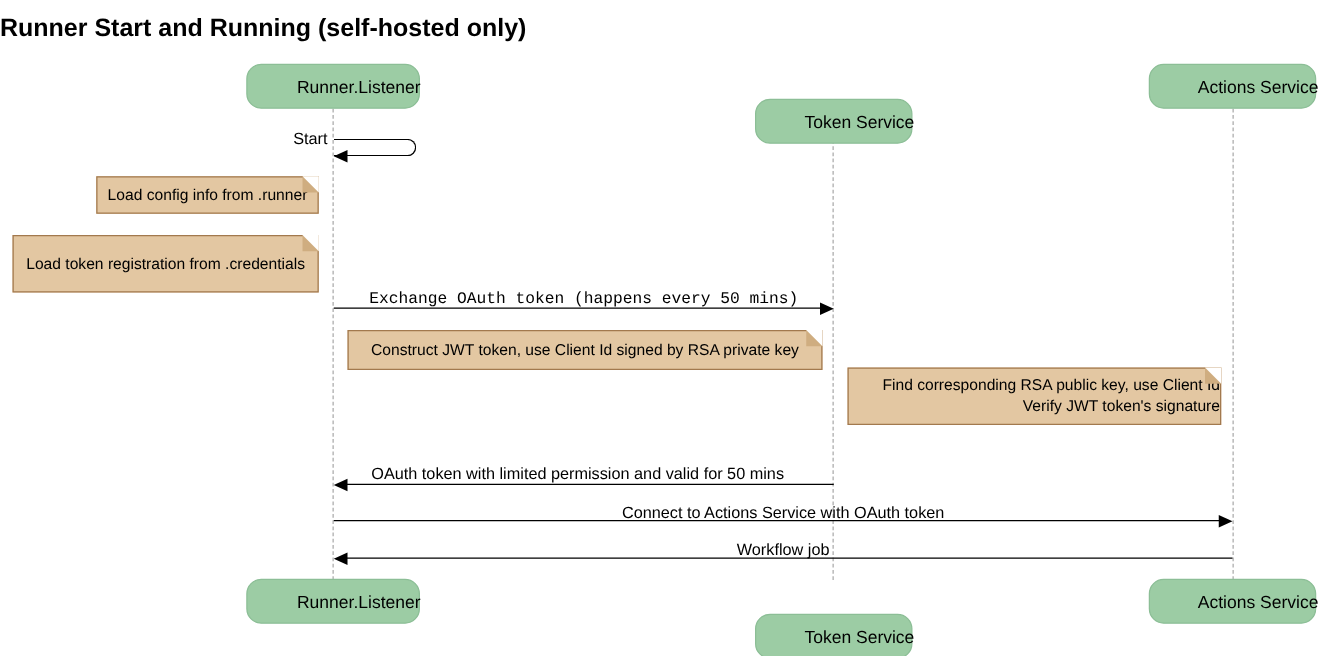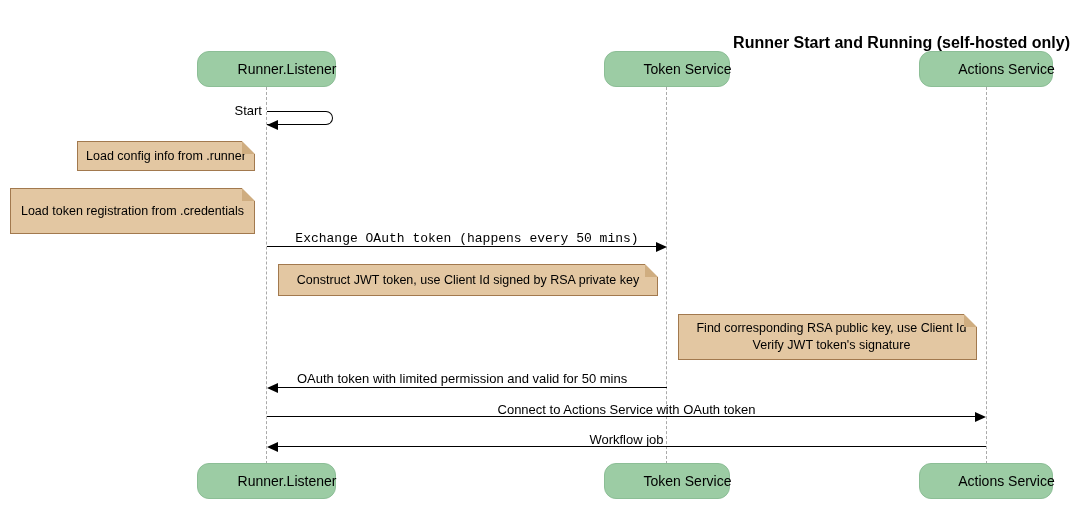--- a/index.html
+++ b/index.html
@@ -8,24 +8,23 @@
     width: 1070px;
     height: 525px;
     background: #ffffff;
     font-family: "Liberation Sans", sans-serif;
     color: #000;
     overflow: hidden;
   }
   .title {
     position: absolute;
     top: 12px; left: 0; width: 100%;
-    text-align: right;
-    font-size: 16px;
+    text-align: left;
+    font-size: 20px;
     font-weight: bold;
-    margin-top: 22px;
   }
   .lifeline {
     position: absolute;
     top: 87px; height: 377px; width: 0;
     border-left: 1px dashed var(--lifeline, #aaaaaa);
   }
   .ll-1 { left: 266px; }
   .ll-2 { left: 666px; }
   .ll-3 { left: 986px; }
   .participant {
@@ -36,21 +35,21 @@
     border: 1px solid var(--participant-border, #8cbe96);
     border-radius: 12px;
     font-size: 14px;
     box-sizing: border-box;
     white-space: nowrap;
     padding-left: 41px;
   }
   .p-top { top: 51px; }
   .p-bot { top: 463px; }
   .p-1 { left: 197px; width: 139px; }
-  .p-2 { left: 604px; width: 126px; }
+  .p-2 { left: 604px; width: 126px; margin-top: 28px; }
   .p-3 { left: 919px; width: 134px; }
 
   .msg-label {
     position: absolute;
     font-size: 13px;
     white-space: nowrap;
     line-height: 15px;
   }
   .lbl-start  { left: 228px; top: 103px; width: 34px; text-align: right; }
   .lbl-msg2   { left: 267px; top: 231px; width: 400px; text-align: center; font-family: Liberation Mono, monospace; }
@@ -103,22 +102,22 @@
     top: -1px; right: -1px;
     width: 0; height: 0;
     border-style: solid;
     border-width: 0 13px 13px 0;
     border-color: #ffffff #ffffff var(--note-fold, #cfad80) transparent;
   }
   .note-1 { left: 77px;  top: 141px; width: 178px; height: 30px; }
   .note-2 { left: 10px;  top: 188px; width: 245px; height: 46px; }
   .note-3 { left: 278px; top: 264px; width: 380px; height: 32px; }
   .note-4 {
-    left: 678px; top: 314px; width: 299px; height: 46px;
-    flex-direction: column; align-items: center; justify-content: center;
+    left: 678px; top: 294px; width: 299px; height: 46px;
+    flex-direction: column; align-items: flex-end; justify-content: center;
     text-align: left; padding-left: 8px; line-height: 17px;
   }
 </style>
 </head>
 <body>
 
 <div class="diagram">
 
   <div class="title">Runner Start and Running (self-hosted only)</div>
 

